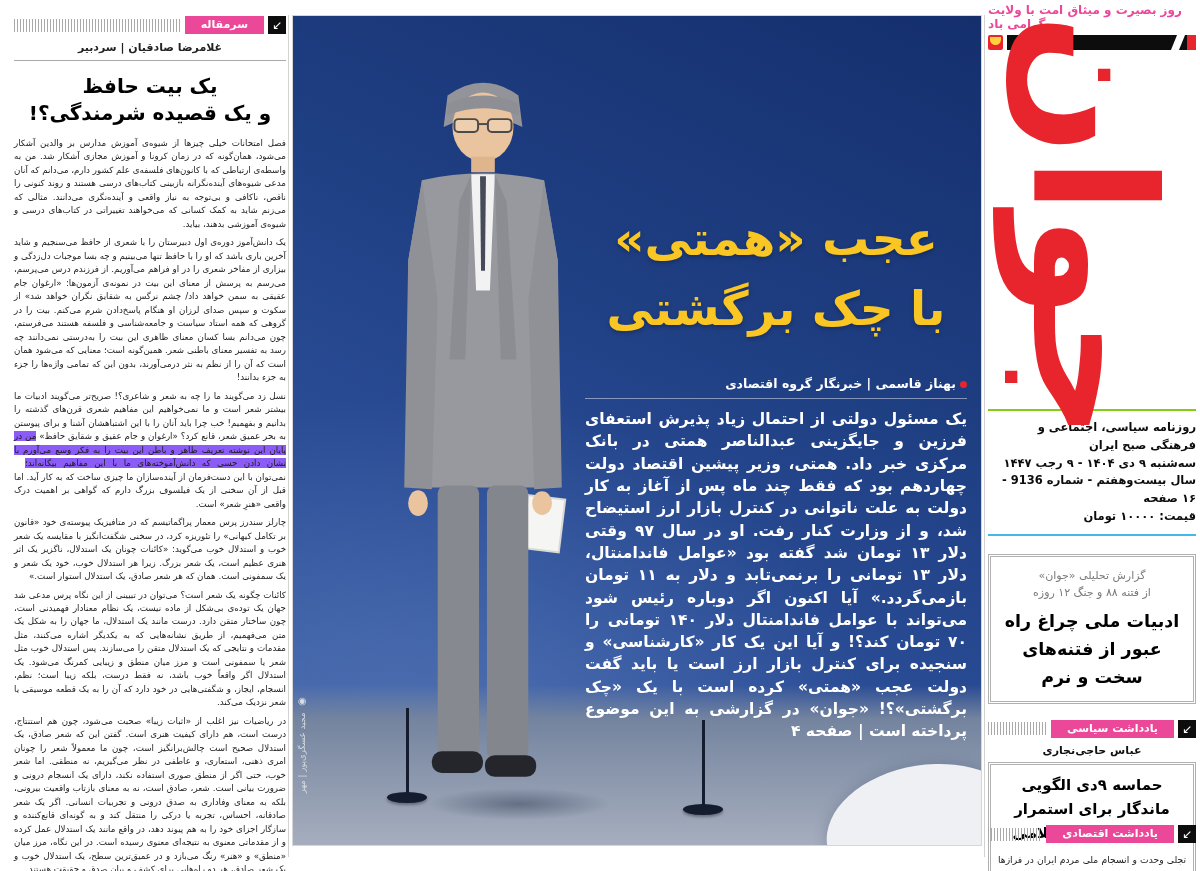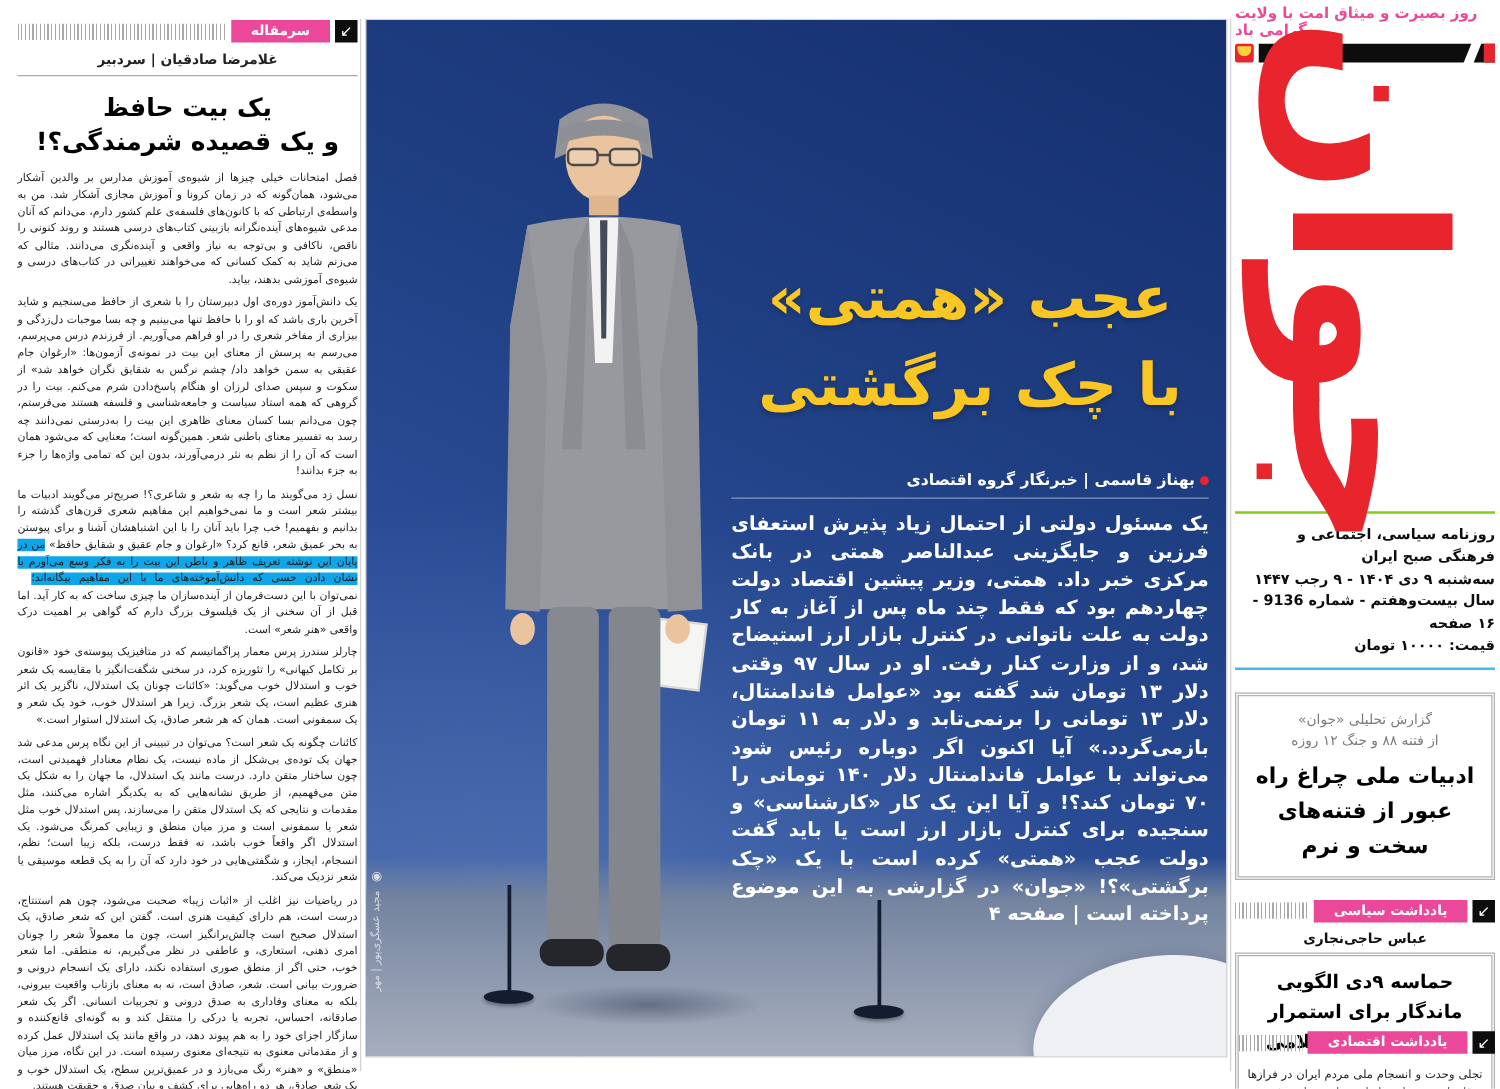--- a/index.html
+++ b/index.html
@@ -26,21 +26,21 @@
     background:#ffd23a; border-radius:0 0 9px 9px; }
 
   
   .editorial { position:absolute; left:14px; top:16px; width:272px; }
   .editorial .author { text-align:center; font-size:11px; font-weight:bold; color:#222;
     padding:7px 0 6px; border-bottom:1px solid #aaa; }
   .editorial .title { text-align:center; font-weight:bold; font-size:20px; line-height:1.35;
     margin:12px 0 10px; color:#000000; }
   .editorial .body { font-size:8.7px; line-height:1.55; text-align:justify; color:#1c1c1c; }
   .editorial .body p { margin-bottom:5px; }
-  .hl { background:#0ea5e9;margin-left:11px; }
+  .hl { background:#8b5cf6;margin-left:11px; }
 
   
   .photo { position:absolute; left:292px; top:15px; width:690px; height:831px;
     border:1px solid #d6d6d6; overflow:hidden;
     background:
       radial-gradient(120% 90% at 20% 95%, rgba(120,150,205,.45) 0%, rgba(120,150,205,0) 55%),
       linear-gradient(205deg, #152f6d 0%, #1f3f83 38%, #2c4f99 68%, #3e62a8 100%);
   }
   .floor { position:absolute; left:0; right:0; bottom:0; height:160px;
     background:linear-gradient(180deg, rgba(116,132,162,0) 0, #74849f 34px, #97a1b4 120px, #a6aebe 100%); }

